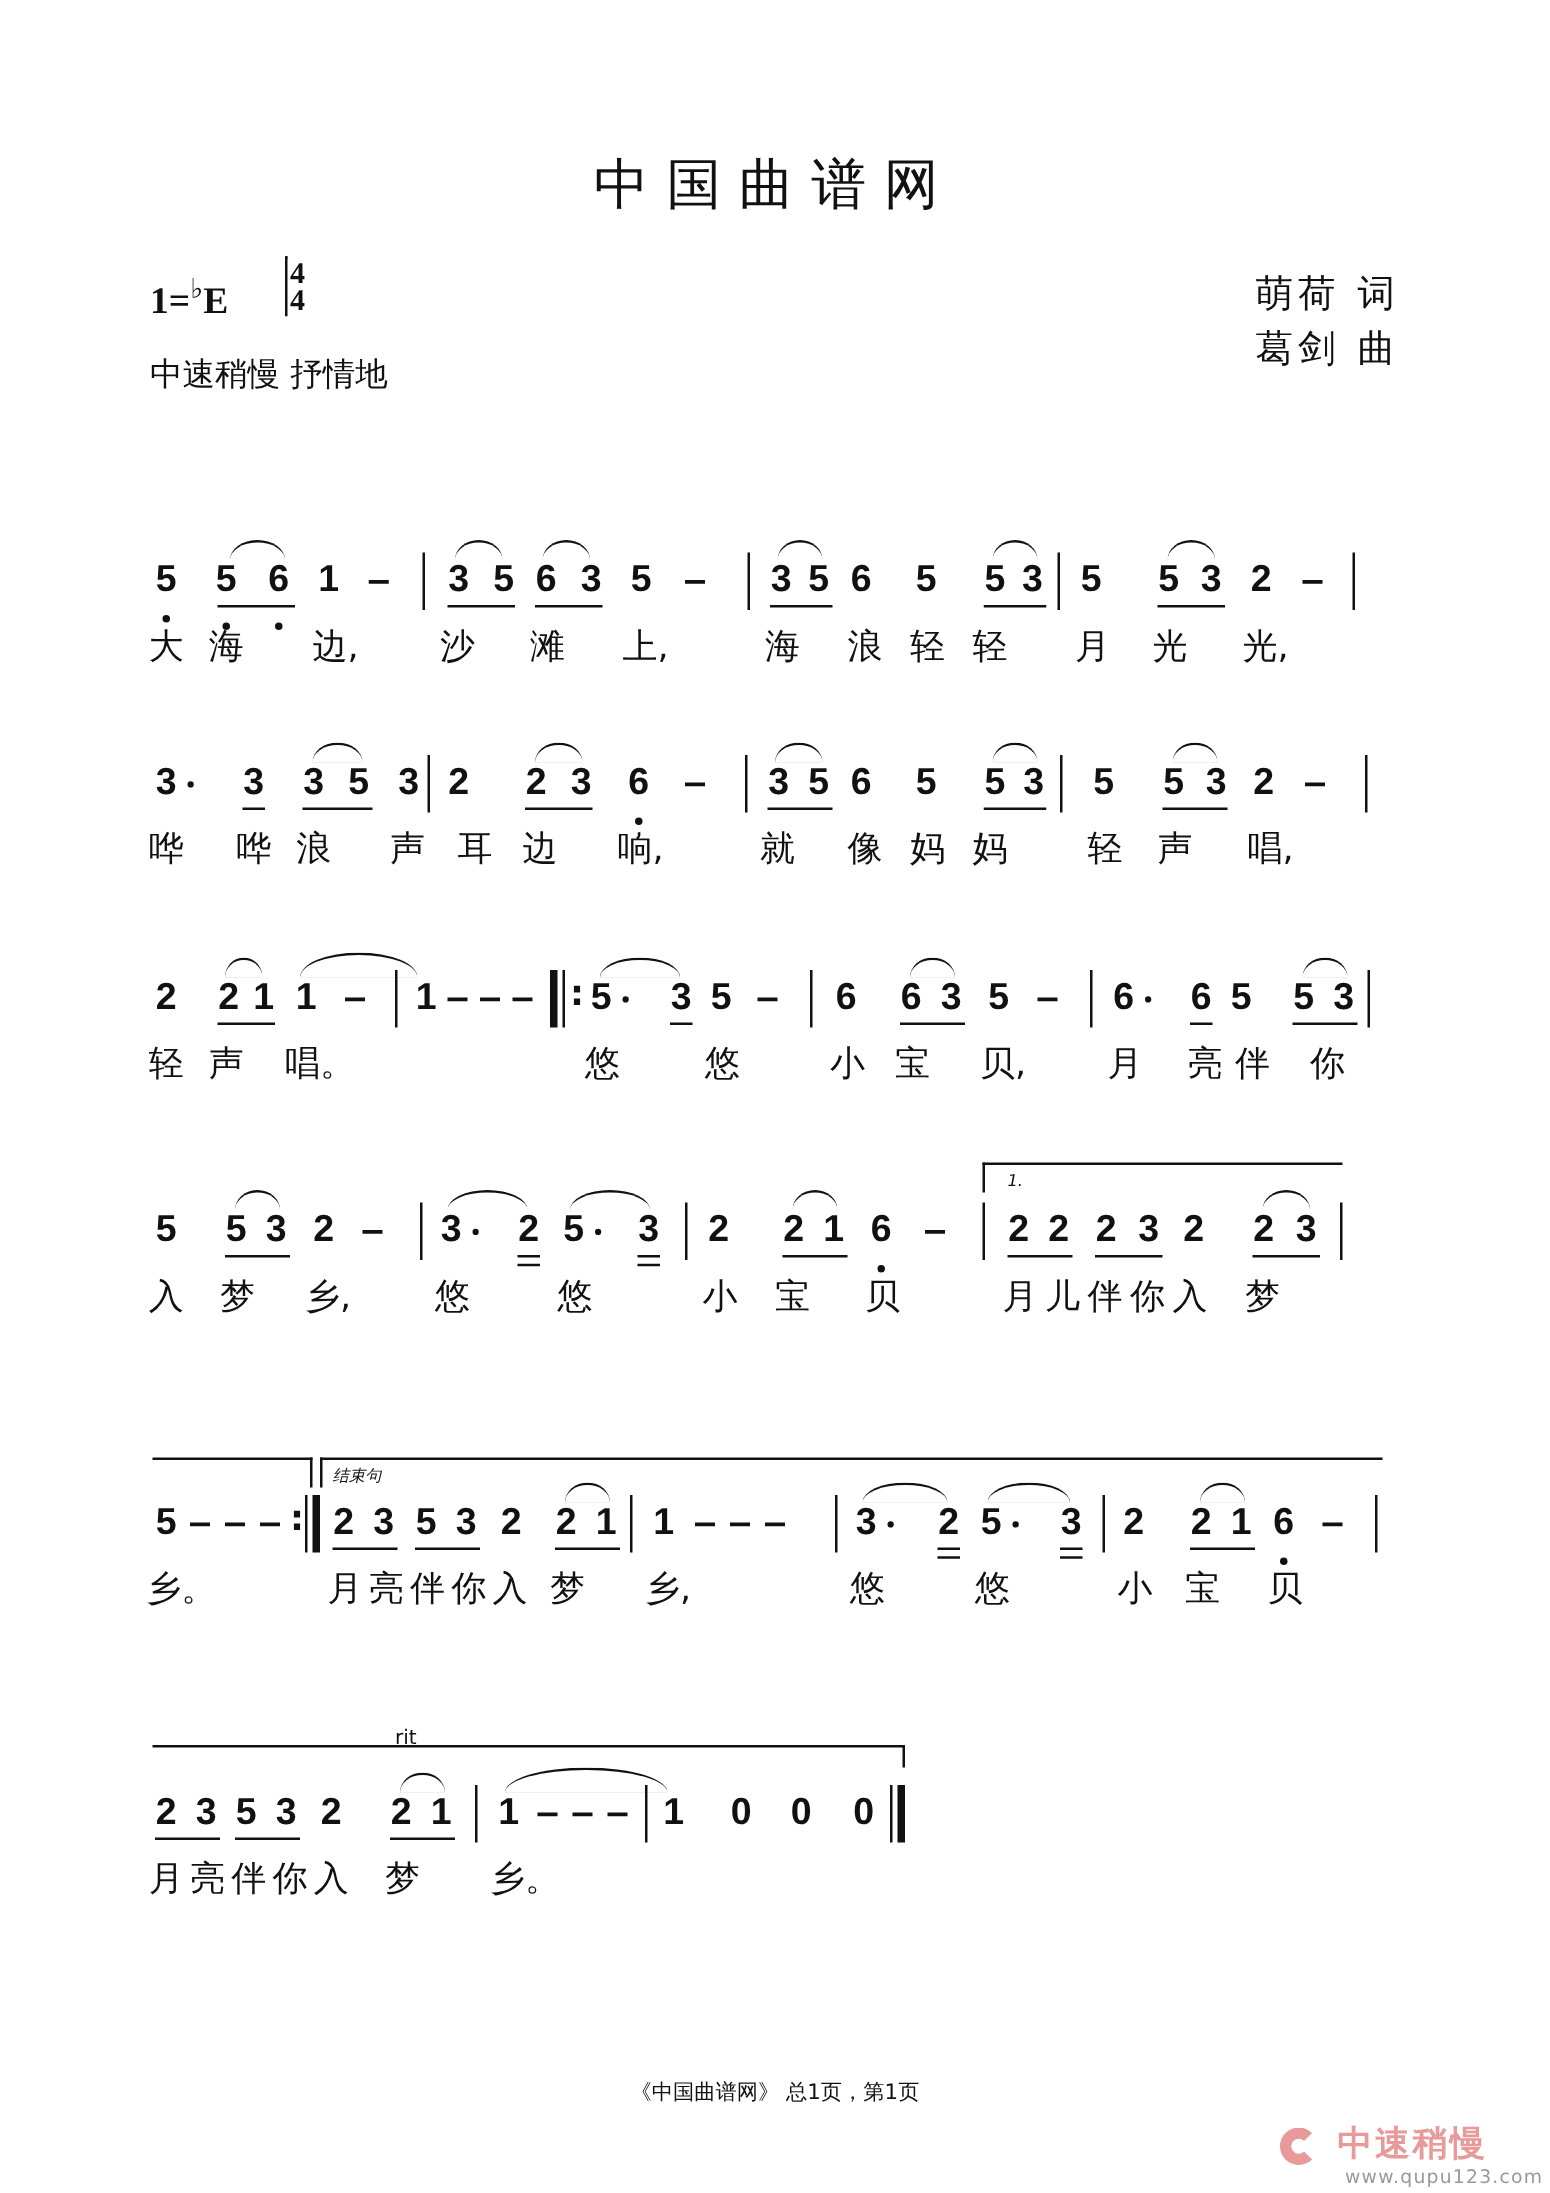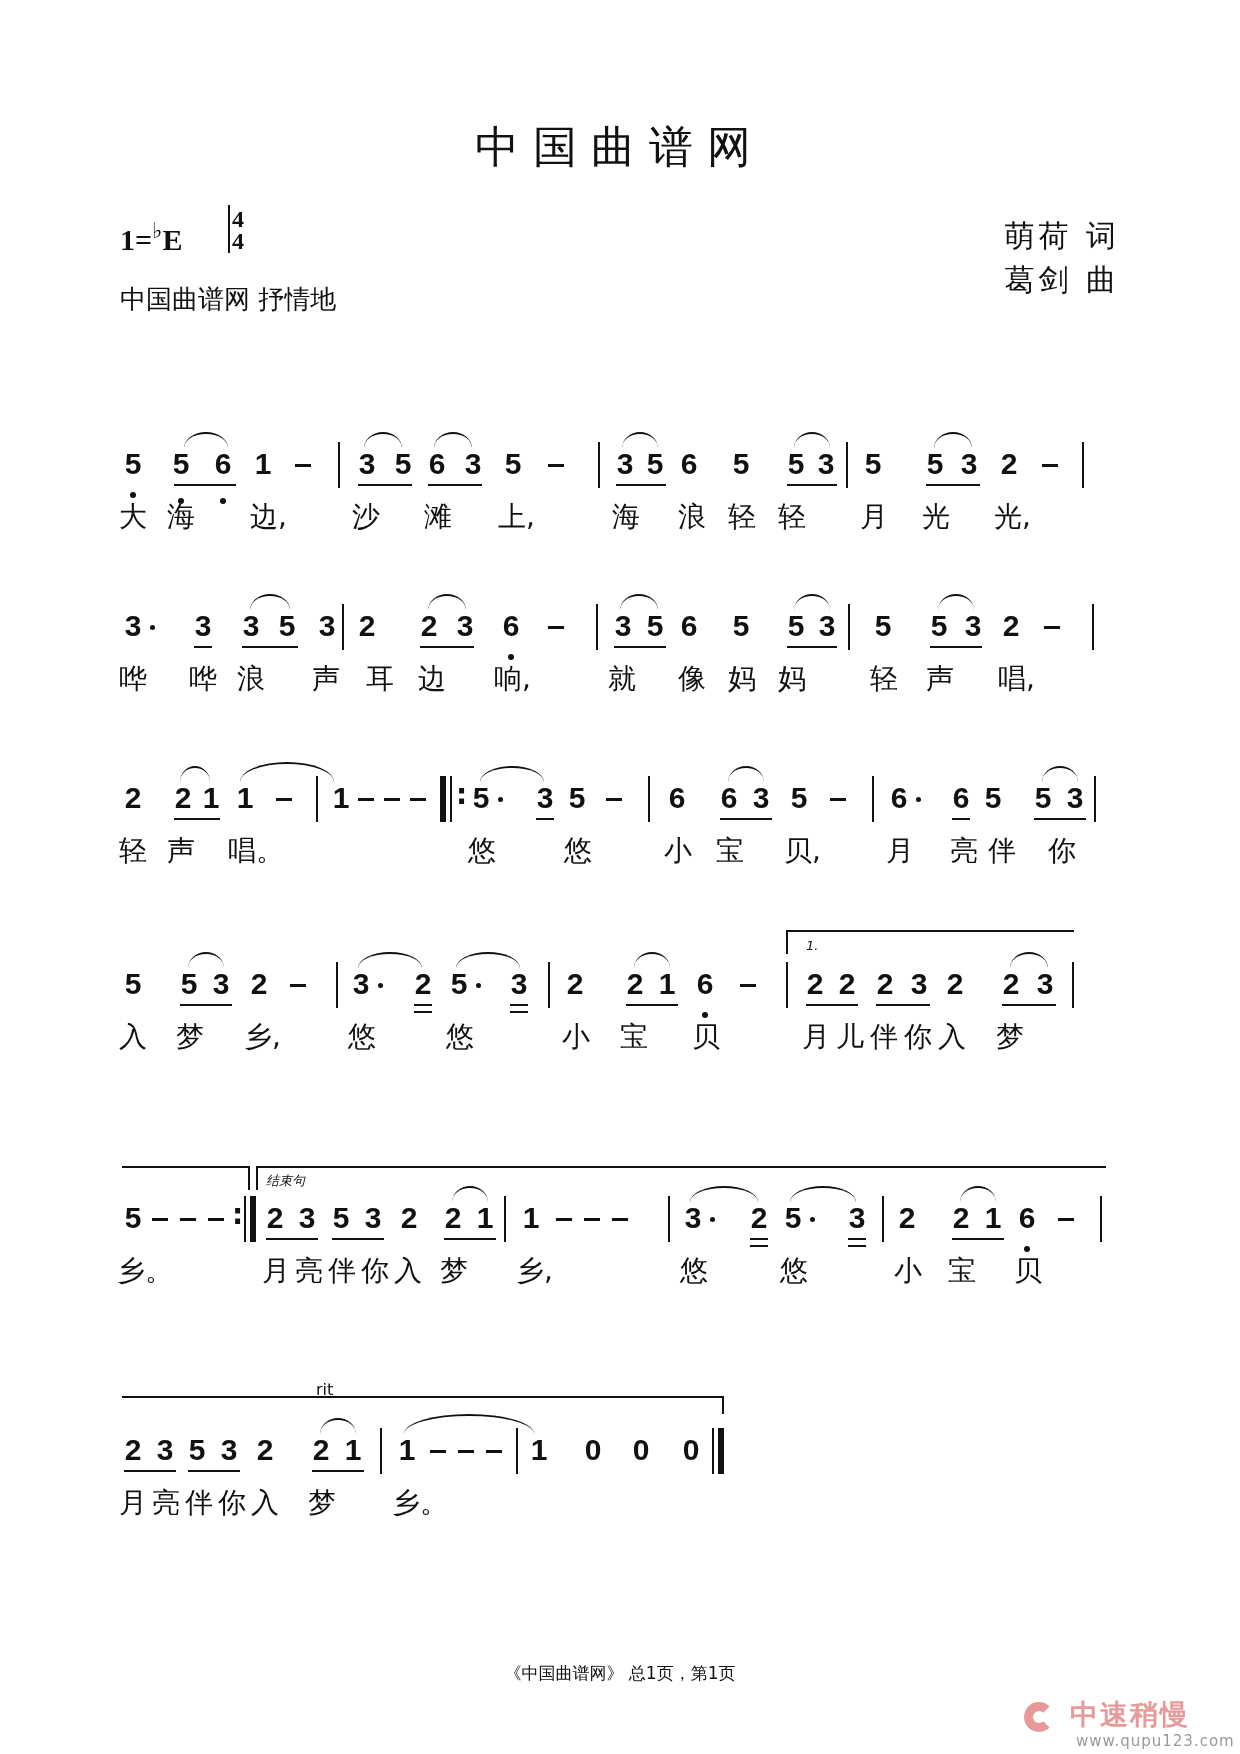--- a/index.html
+++ b/index.html
@@ -46,21 +46,21 @@
 <div class="title">中国曲谱网</div>
 
 <div class="key">
   <span>1=</span><span class="flat">♭</span><span>E</span>
 </div>
 <div class="timesig">
   <div>4</div>
   <div class="bar"></div>
   <div>4</div>
 </div>
-<div class="tempo">中国曲谱网 抒情地</div>
+<div class="tempo">中速稍慢 抒情地</div>
 <div class="credits">
   <div>萌荷 词</div>
   <div>葛剑 曲</div>
 </div>
 
 <div class="line" style="top:446px;">
   <span class="n" style="left:122px">5</span>
   <span class="ldot" style="left:130px"></span>
   <span class="n" style="left:170px">5</span>
   <span class="ldot" style="left:178px;top:52px"></span>

